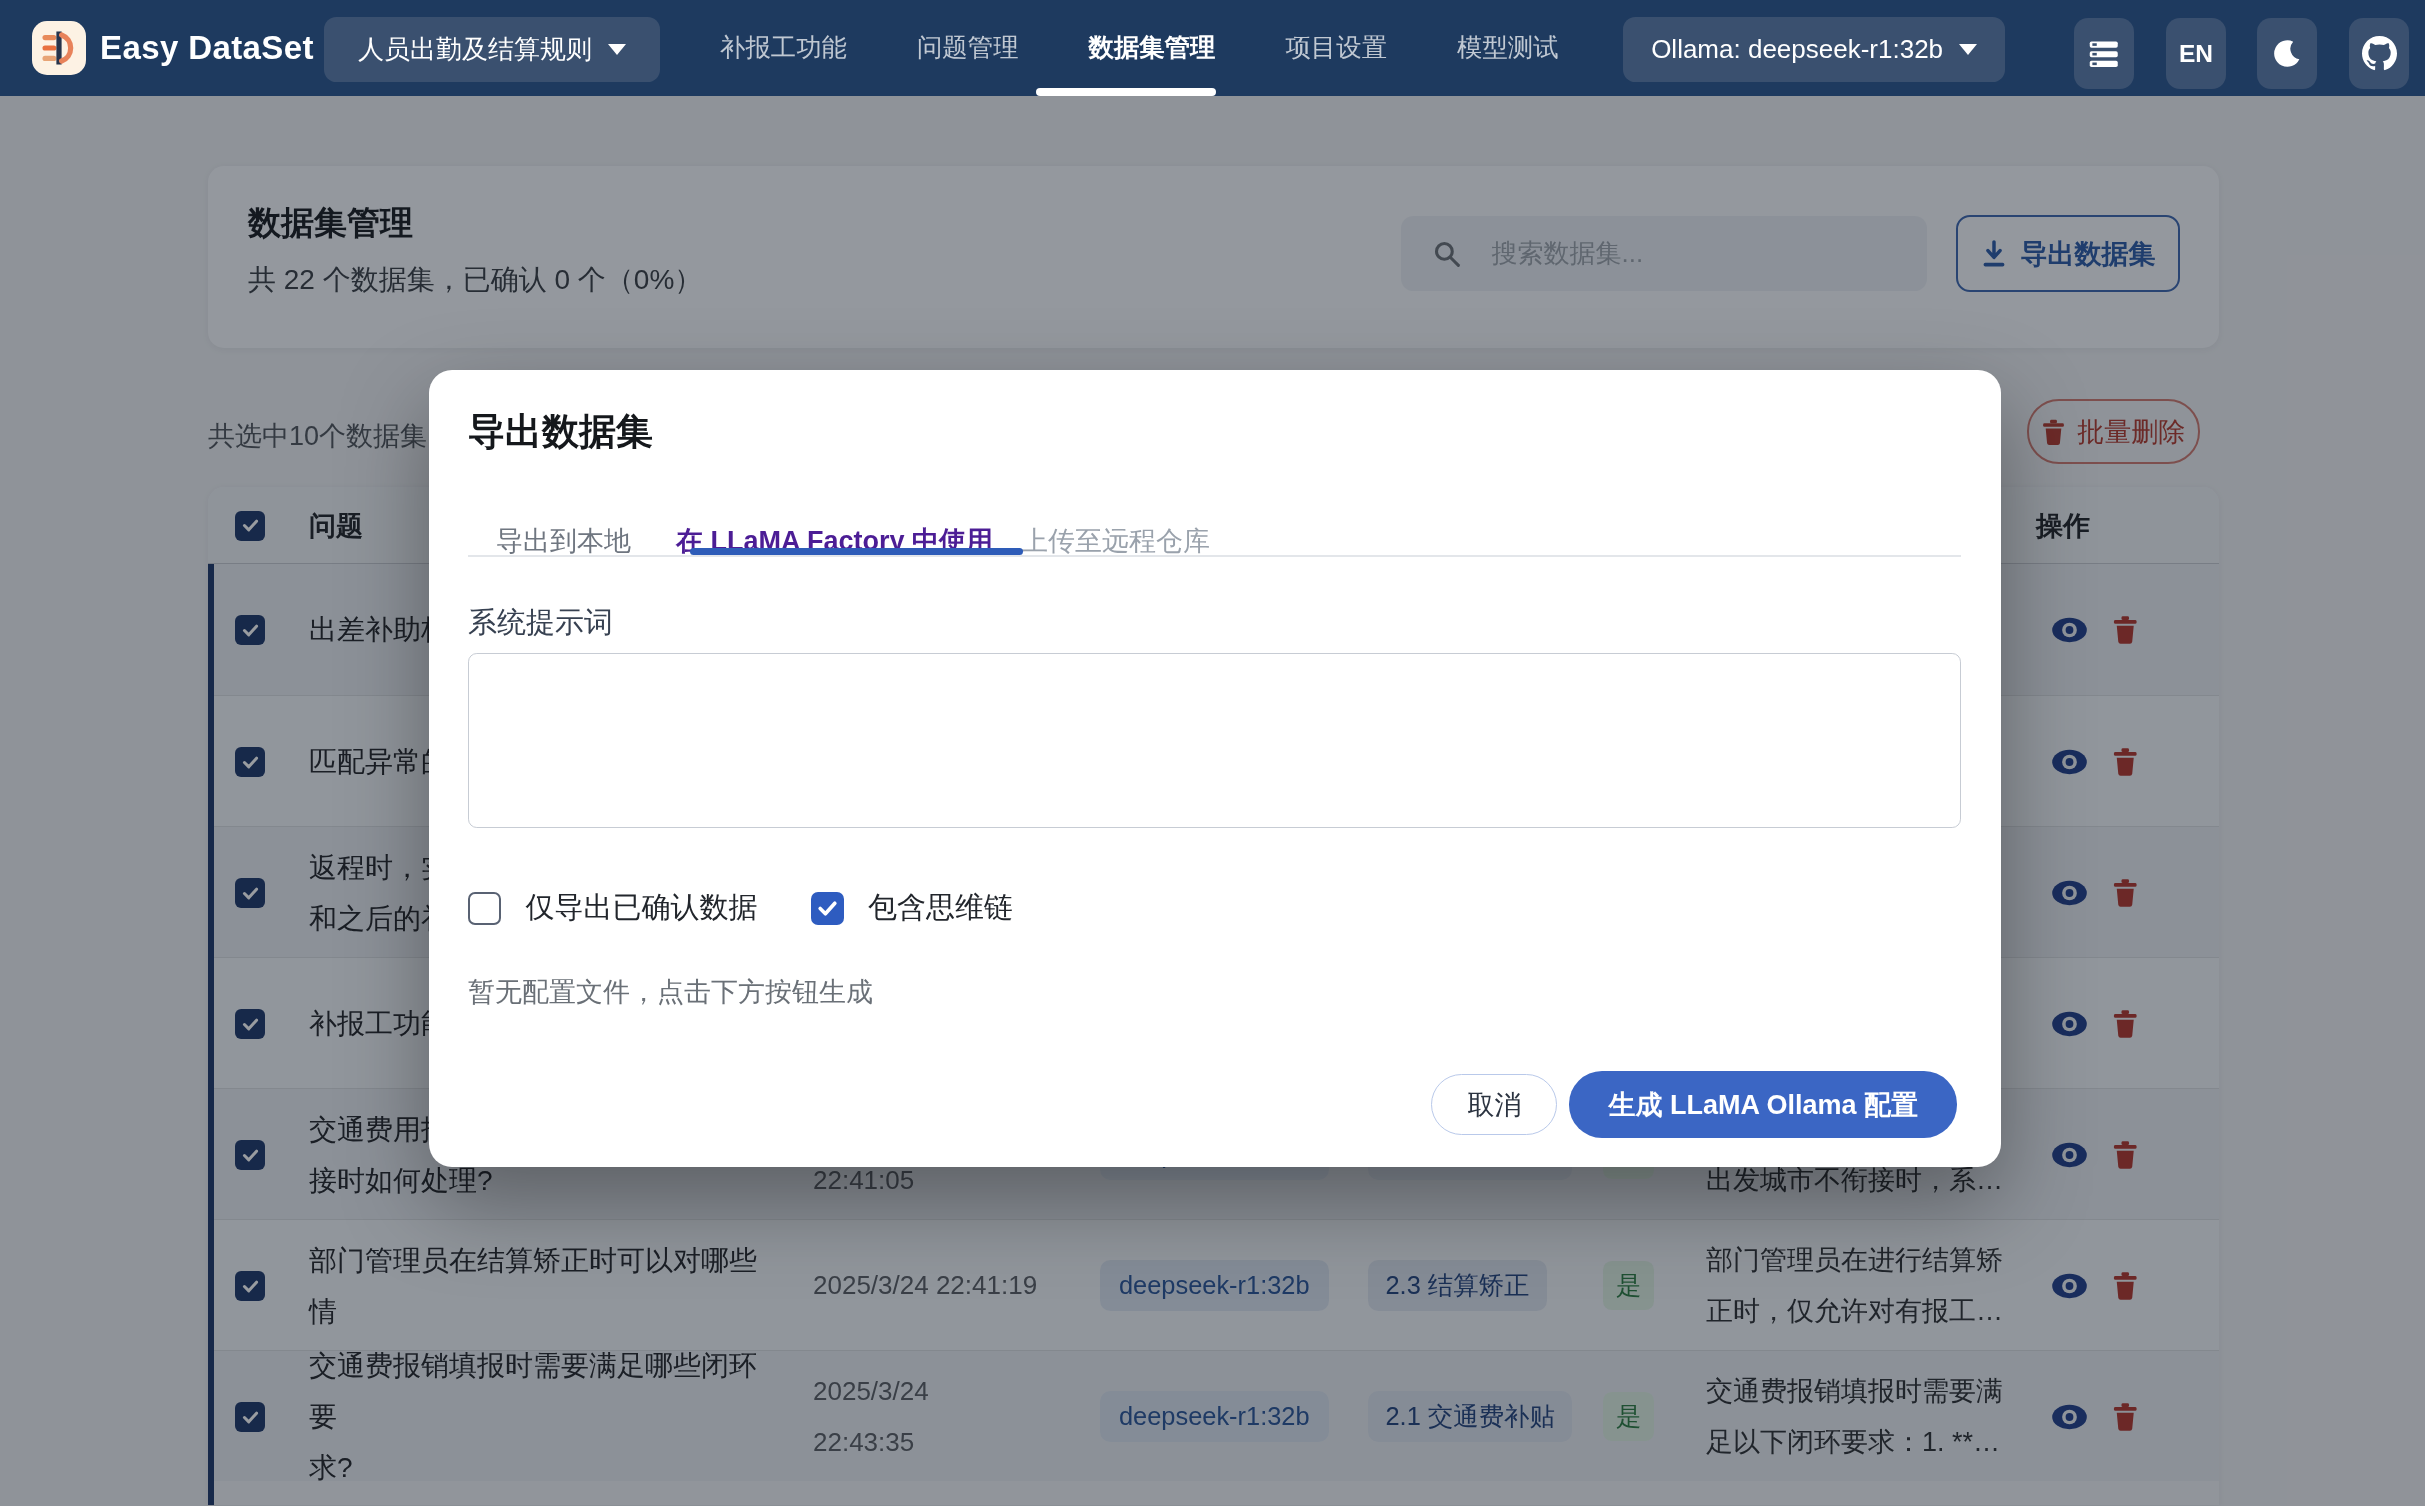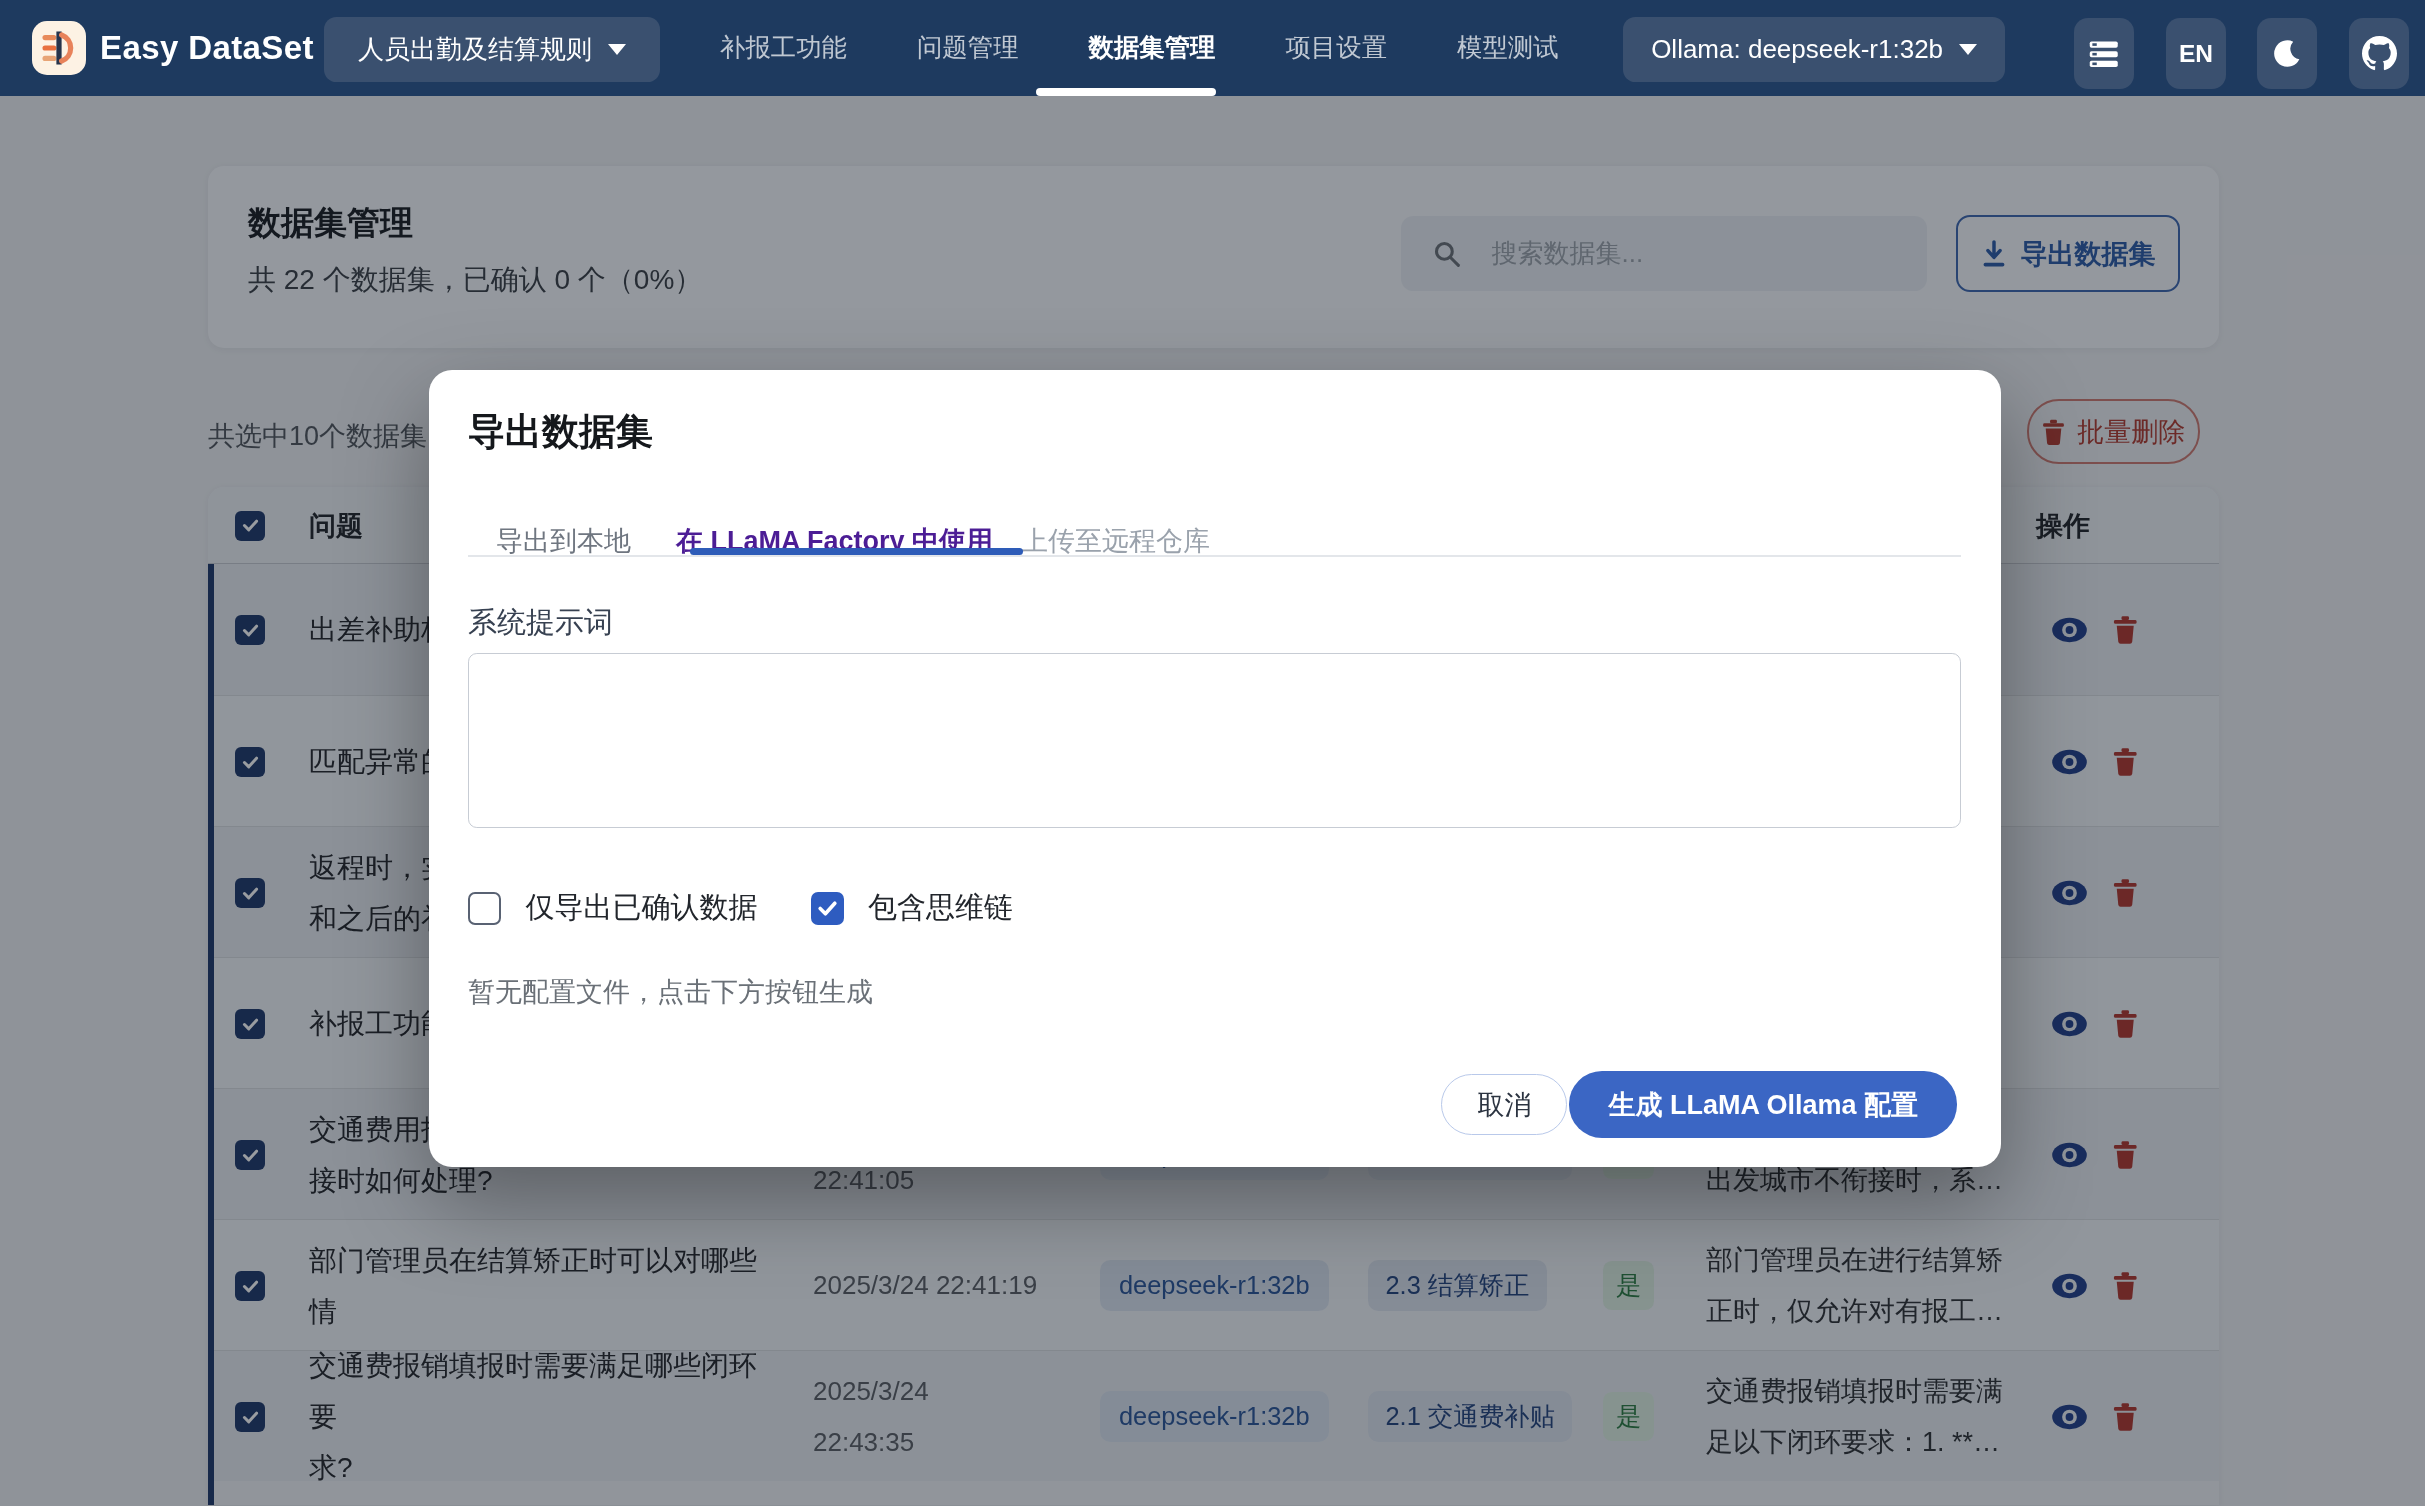--- a/index.html
+++ b/index.html
@@ -72,21 +72,21 @@
   .m-tab3 { left:553px; color:#9aa2ac; }
   .m-tab-underline { position:absolute; left:222px; top:47px; width:333px; height:7px; border-radius:3.5px; background:#2e5cb8; }
   .m-label { position:absolute; left:39px; top:233px; font-size:29px; color:#374151; }
   .m-textarea { position:absolute; left:39px; top:283px; width:1493px; height:175px; border:1.8px solid #c7ccd4; border-radius:8.8px; background:#fff; resize:none; font-size:26px; padding:17.5px; font-family:"Liberation Sans","DejaVu Sans",sans-serif; }
   .m-checkrow { position:absolute; left:39px; top:518px; display:flex; align-items:center; gap:53px; }
   .m-check { display:flex; align-items:center; gap:24.5px; cursor:pointer; }
   .m-check-label { font-size:29px; color:#22262c; }
   .box-unchecked { width:33px; height:33px; border:2.6px solid #596273; border-radius:7px; background:#fff; }
   .box-checked { width:33px; height:33px; border-radius:7px; background:#2e5cc0; display:flex; align-items:center; justify-content:center; }
   .m-hint { position:absolute; left:39px; top:604px; font-size:27px; color:#6a7077; }
-  .m-footer { position:absolute; right:44px; top:701px; display:flex; align-items:center; gap:2px; }
+  .m-footer { position:absolute; right:44px; top:701px; display:flex; align-items:center; gap:12px; }
   .btn-cancel { height:61px; padding:0 35px; border:1.8px solid #b9c9ea; border-radius:31px; background:#fff; color:#2b3340; font-size:27px; display:flex; align-items:center; cursor:pointer; }
   .btn-confirm { height:67px; padding:0 39px; border-radius:33px; background:#3b66c4; color:#fff; font-size:27px; font-weight:600; display:flex; align-items:center; cursor:pointer; }
 </style>
 </head>
 <body>
 
 <div class="navbar">
   <div class="logo-box">
     <svg width="40" height="40" viewBox="0 0 46 46">
       <rect x="4" y="8" width="16" height="6" rx="3" fill="#e88a5a"></rect>

